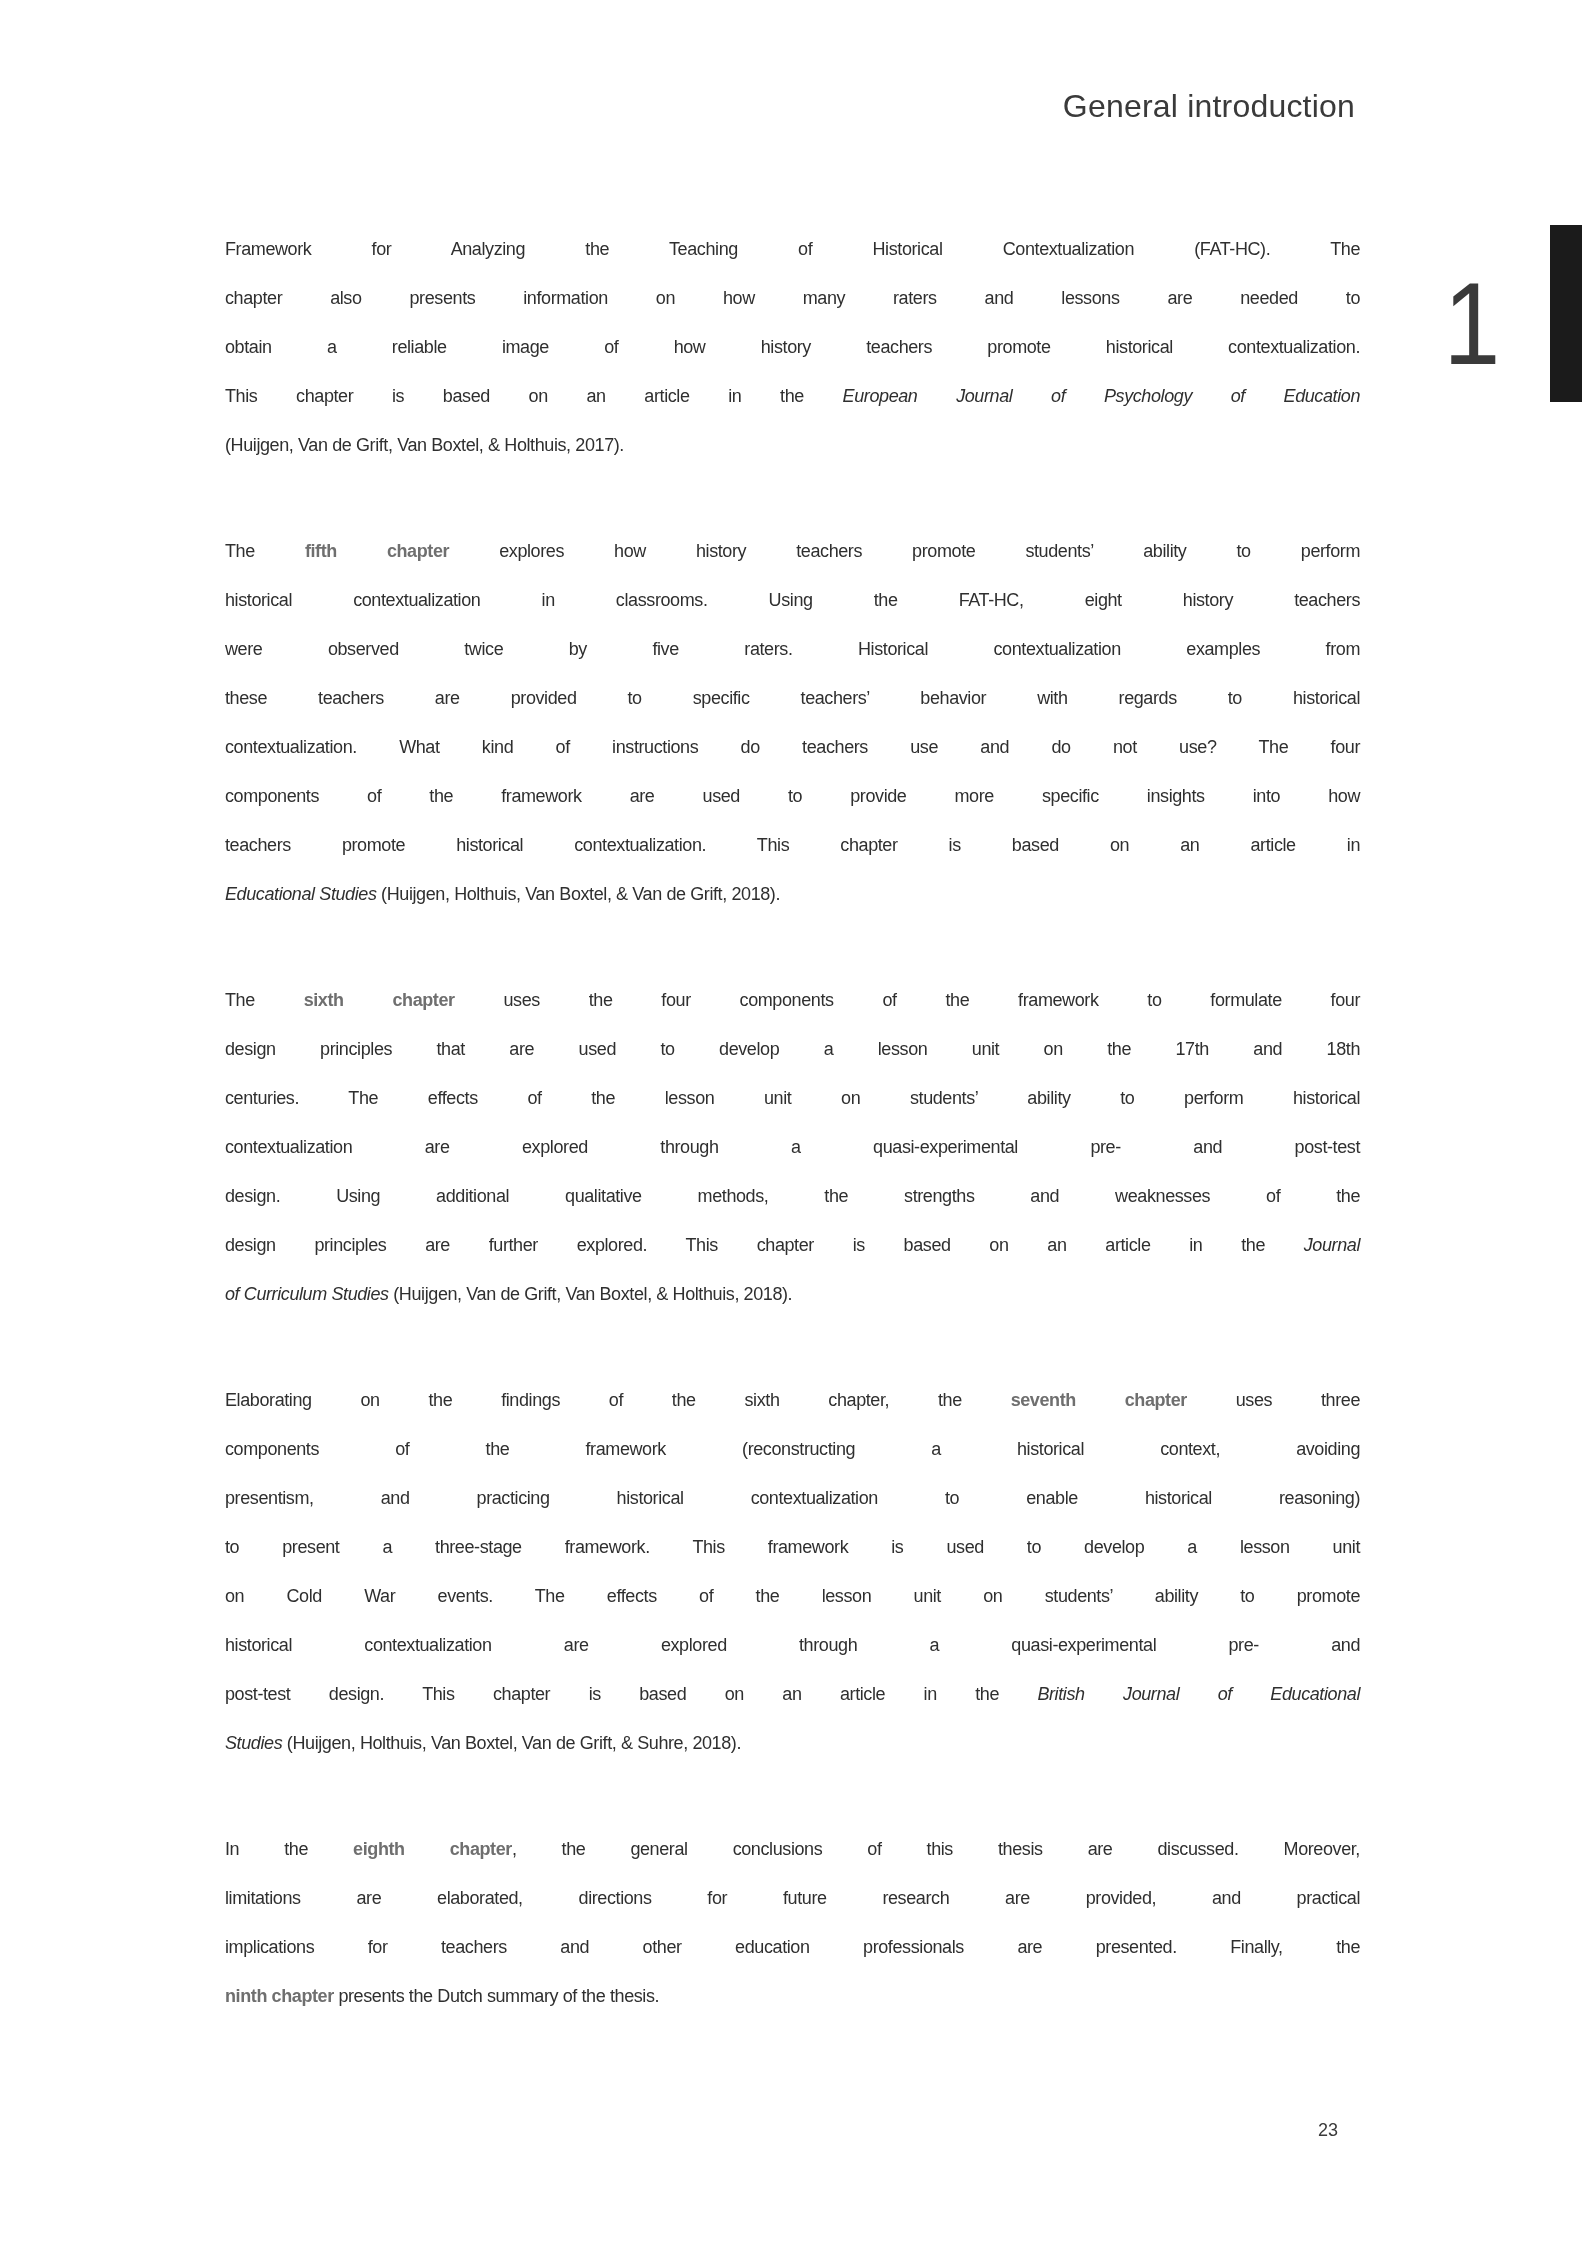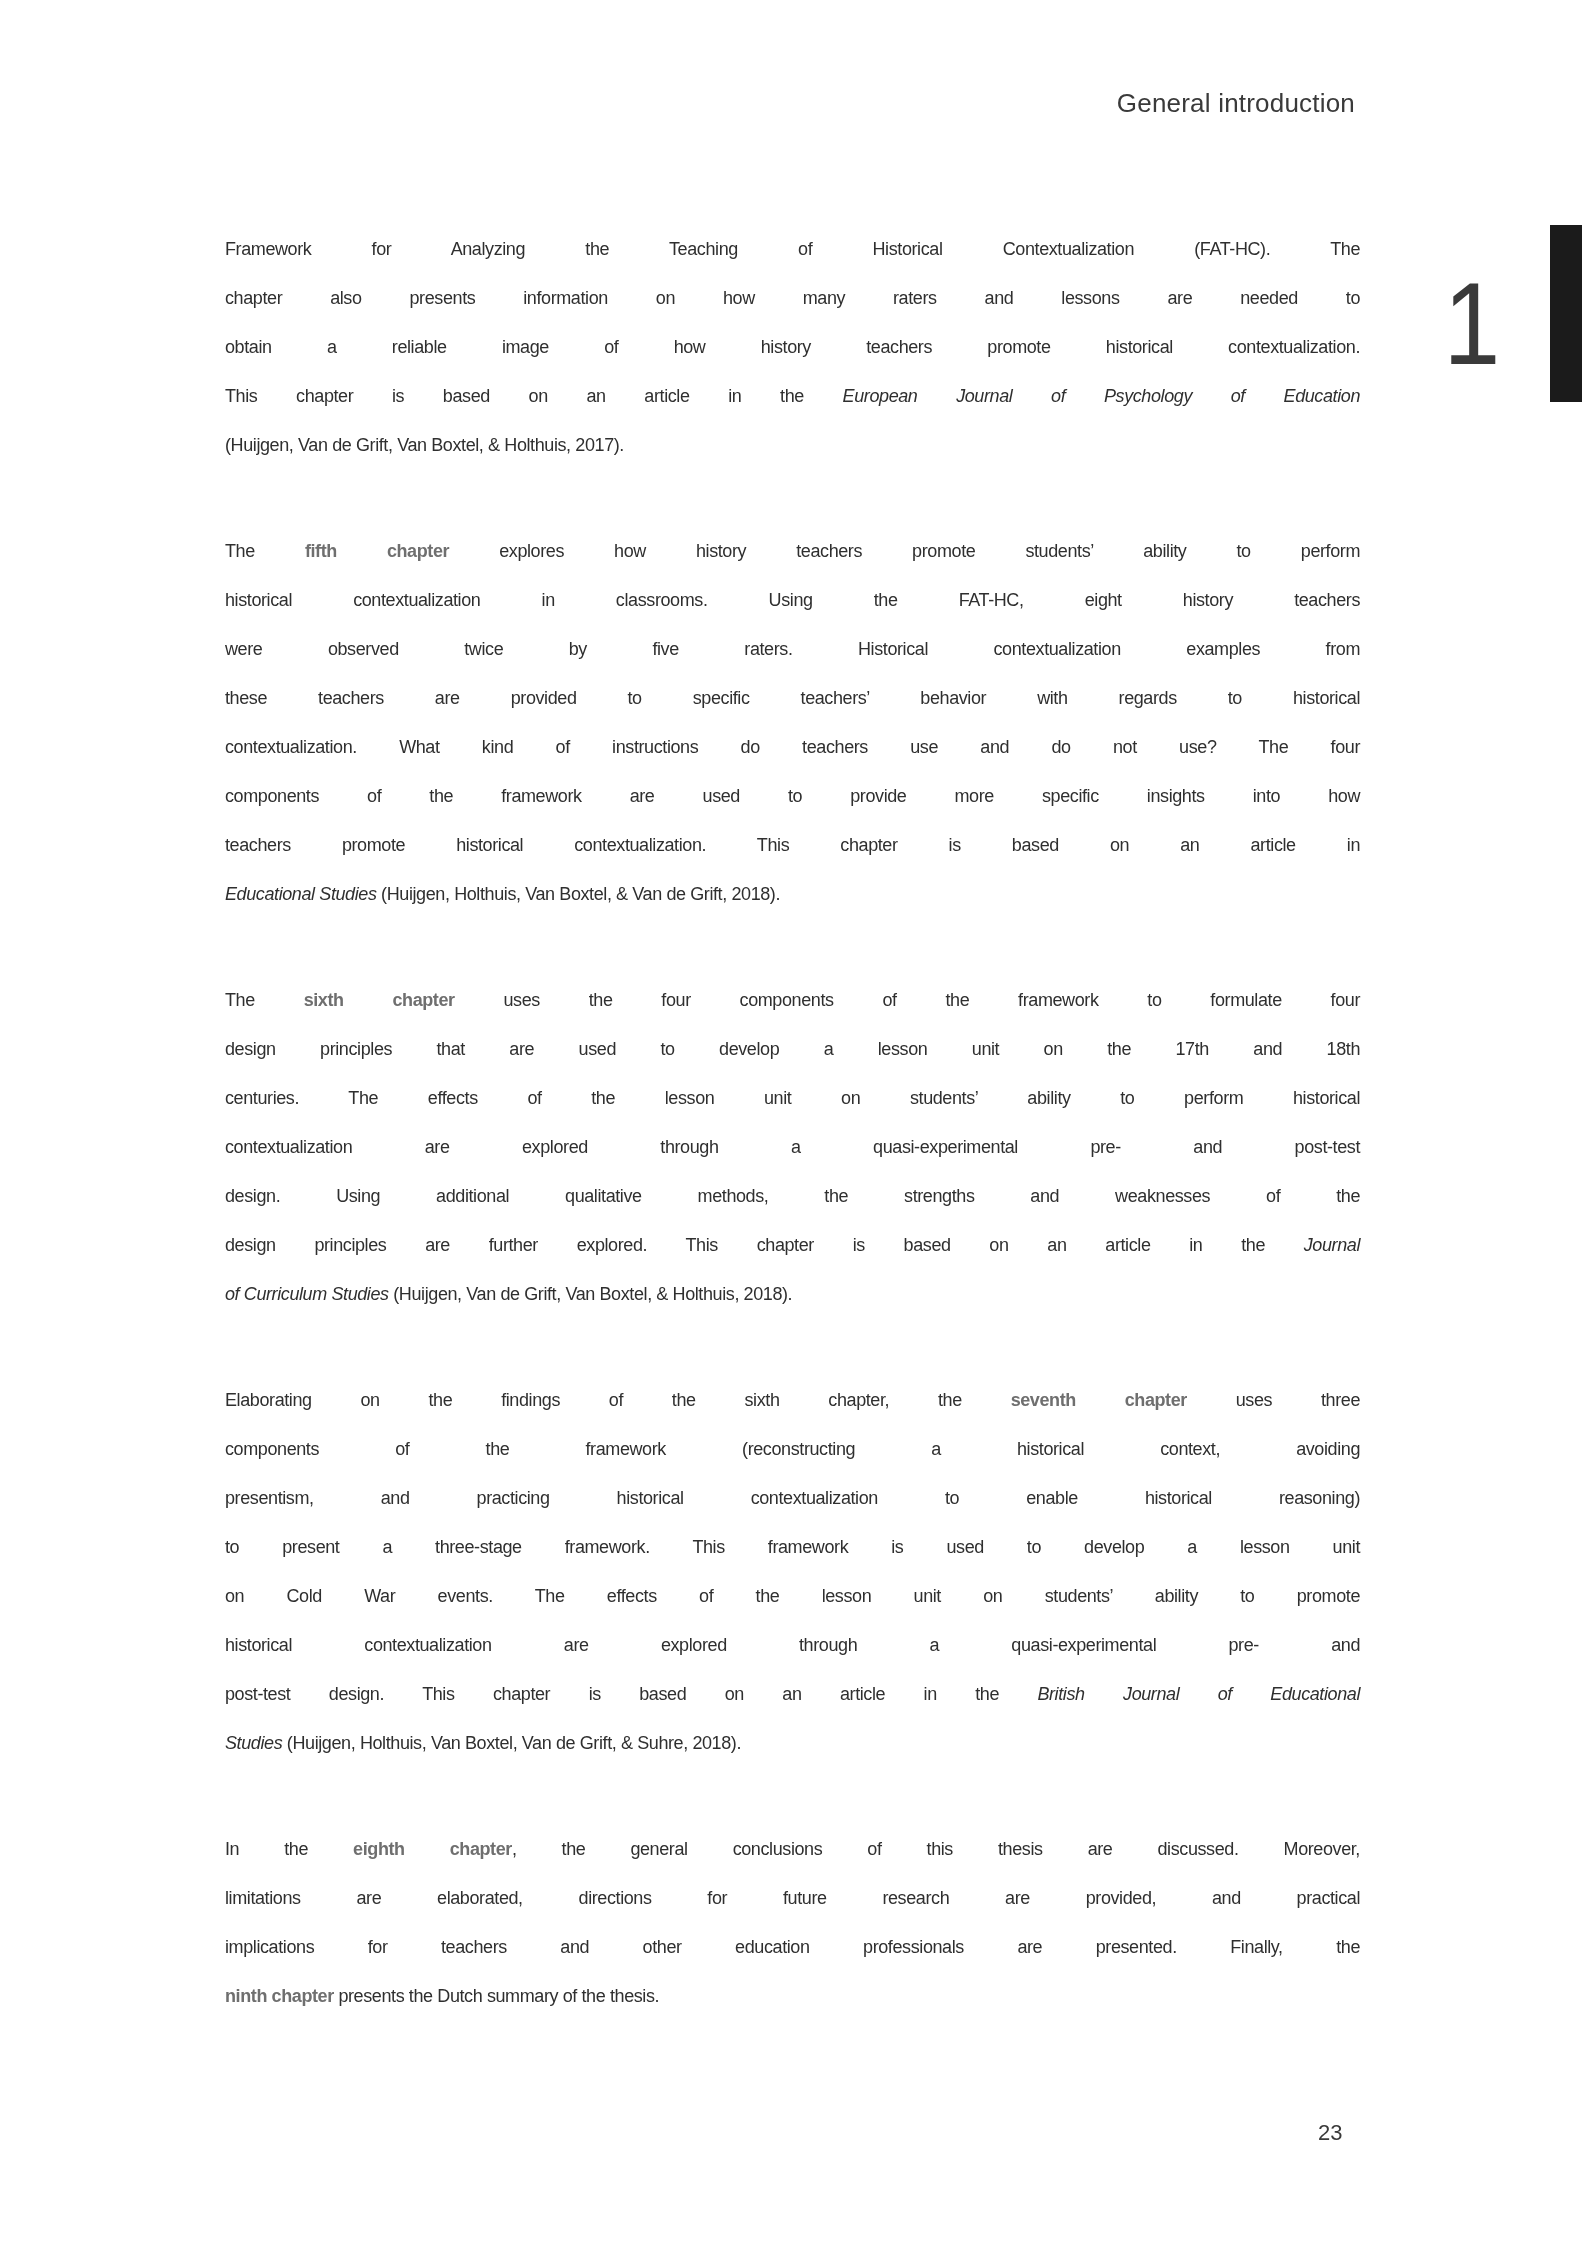--- a/index.html
+++ b/index.html
@@ -16,21 +16,21 @@
     width: 1582px;
     height: 2250px;
     background: var(--page-bg);
     font-family: "Liberation Sans", sans-serif;
     overflow: hidden;
   }
   .running-header {
     position: absolute;
     top: 88px;
     right: 227px;
-    font-size: 26px;
+    font-size: 32px;
     letter-spacing: 0.2px;
     color: var(--header-color);
   }
   .chapter-num {
     position: absolute;
     top: 272px;
     left: 1436px;
     width: 72px;
     font-size: 116px;
     line-height: 104px;
@@ -65,21 +65,21 @@
     white-space: nowrap;
   }
   .line.last { text-align-last: left; }
   .seg-n { font-style: normal; }
   .seg-b { font-weight: 700; color: var(--bold-color); }
   .seg-i { font-style: italic; }
   .page-num {
     position: absolute;
     top: 2120px;
     left: 1318px;
-    font-size: 22px;
+    font-size: 18px;
     color: var(--header-color);
   }
 </style>
 </head>
 <body>
 
 <div class="page">
   <div class="running-header">General introduction</div>
 
   <div class="chapter-num">1</div>

